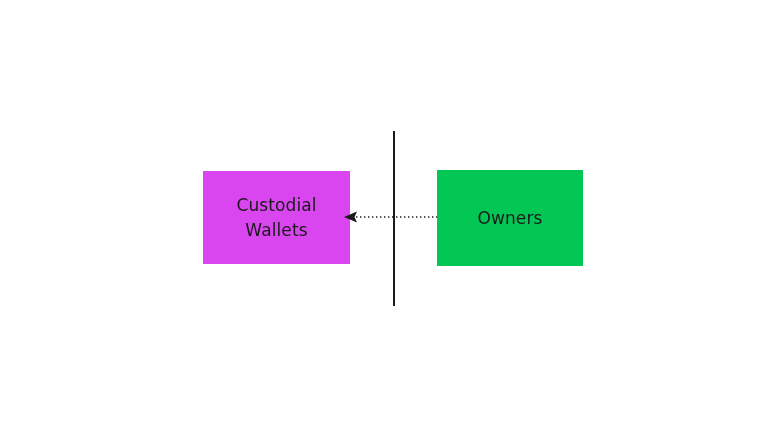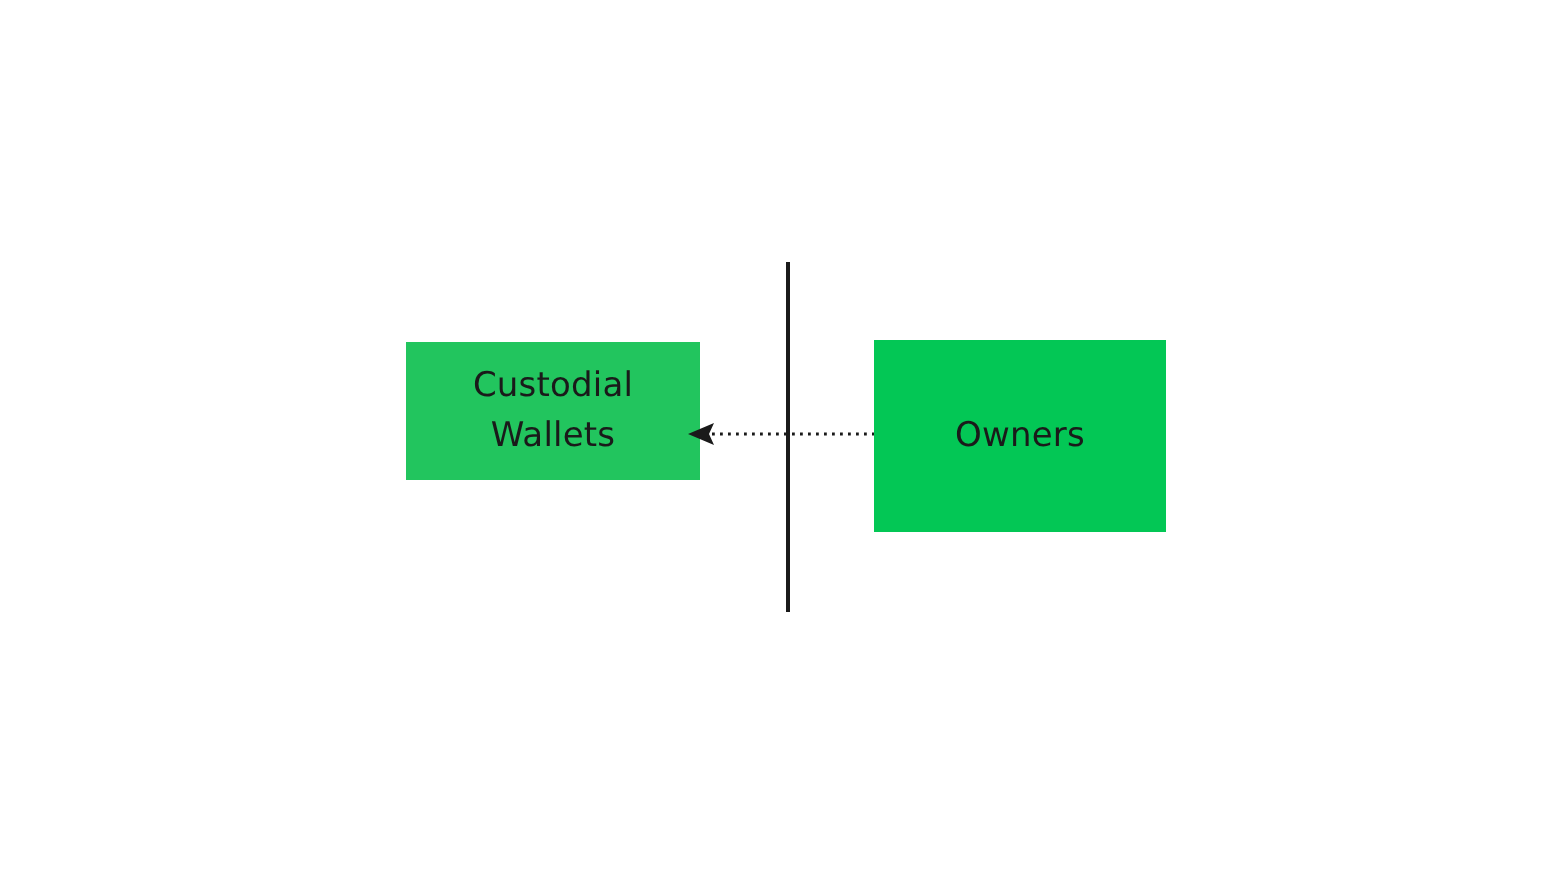--- a/index.html
+++ b/index.html
@@ -29,22 +29,22 @@
     font-size: 17px;
     line-height: 1.45;
     letter-spacing: 0.1px;
     white-space: pre-line;
     user-select: none;
   }
   .node-custodial-wallets {
     left: 203px;
     top: 171px;
     width: 147px;
-    height: 69px;
-    background: #22c55e;
+    height: 93px;
+    background: #d946ef;
   }
   .node-owners {
     left: 437px;
     top: 170px;
     width: 146px;
     height: 96px;
     background: #03c755;
   }
   .boundary-line {
     position: absolute;

